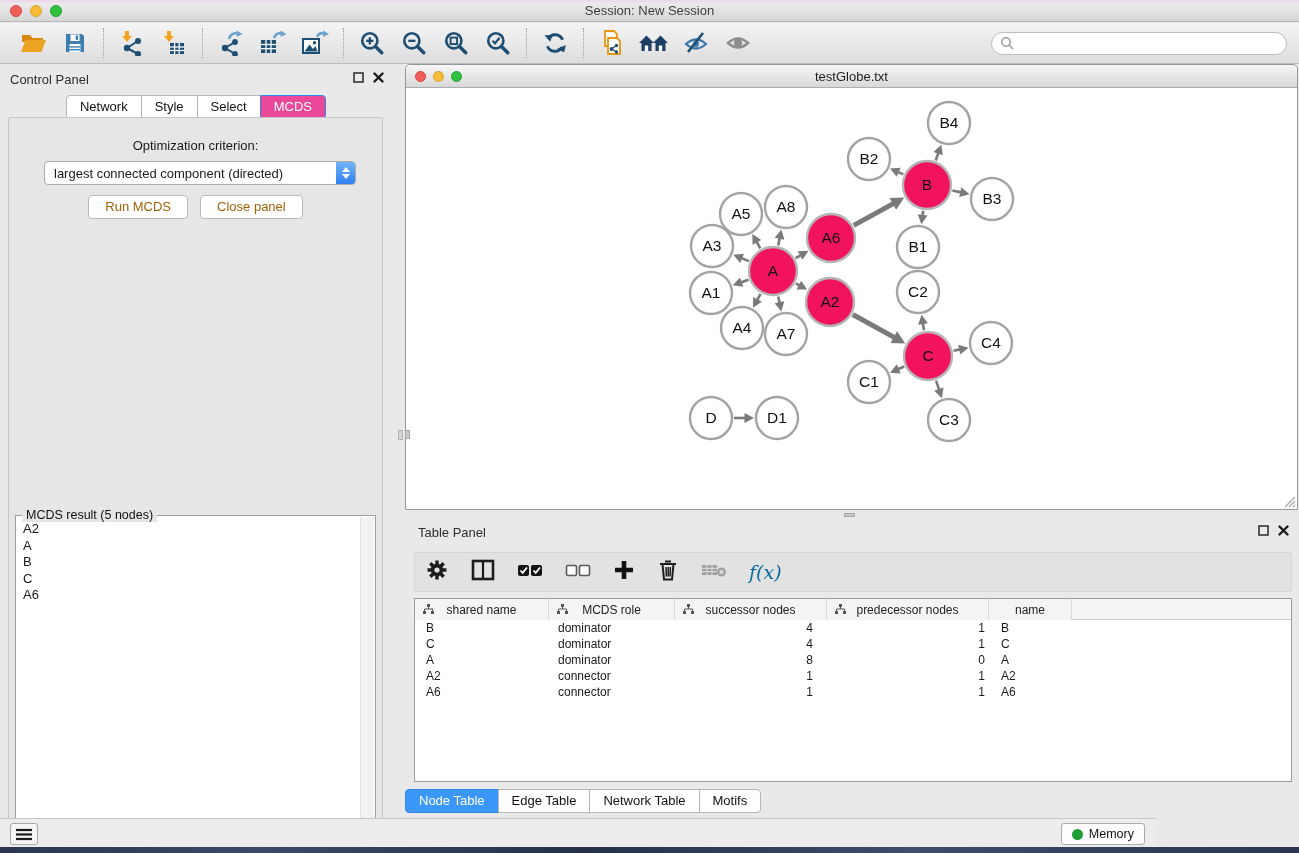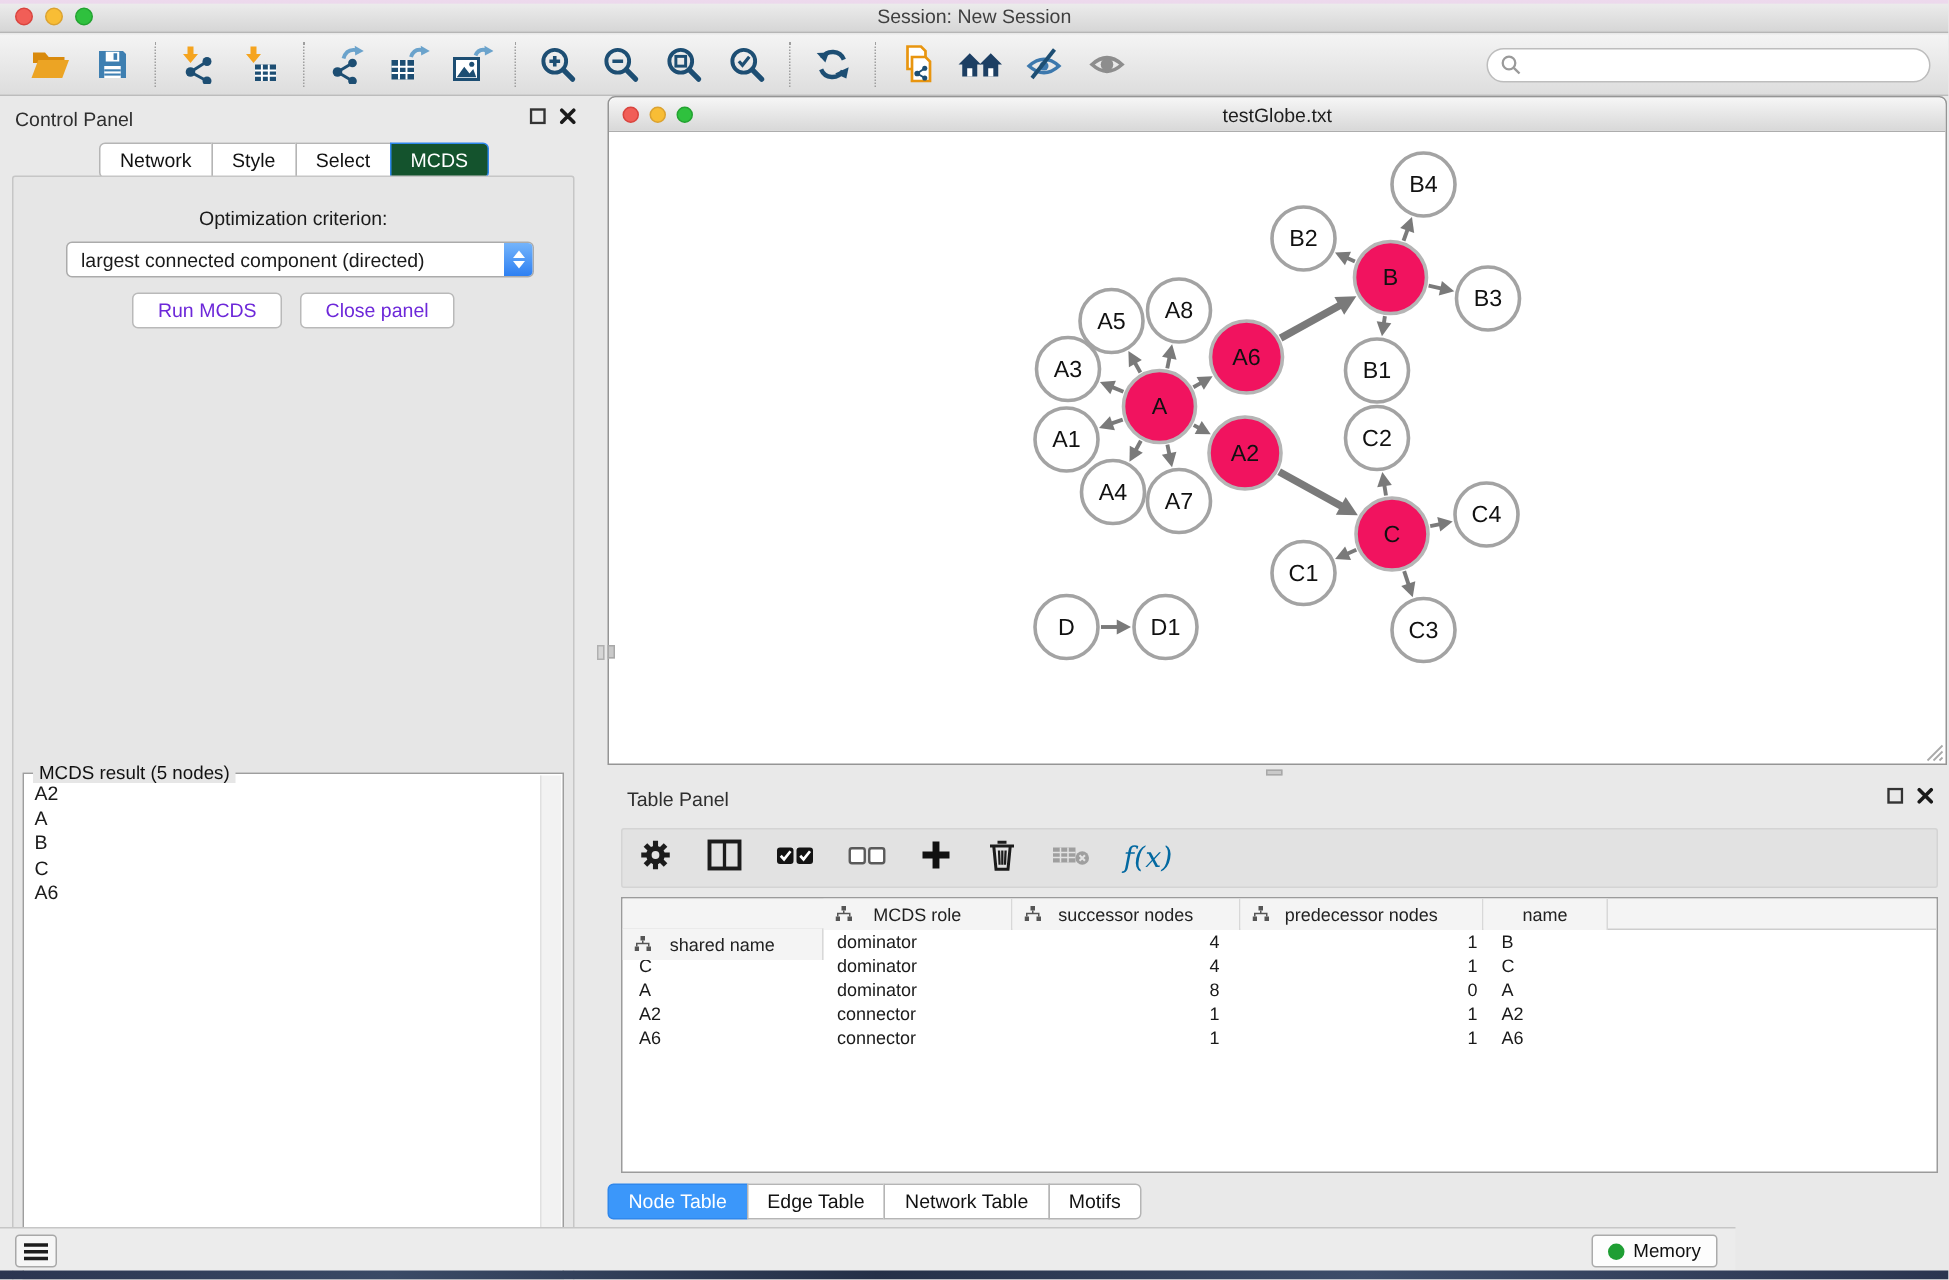--- a/index.html
+++ b/index.html
@@ -38,21 +38,21 @@
   .control-panel { position:absolute; left:0; top:64px; width:392px; height:749px; background:#e9e9e9; }
   .panel-header { position:absolute; left:10px; top:8px; font-size:13px; color:#2e2e2e; }
   .panel-btns { position:absolute; right:8px; top:8px; display:flex; gap:9px; align-items:center; }
   .ctl-tabs { position:absolute; left:0; right:0; top:31px; display:flex; justify-content:center; }
   .ctab {
     font-size:13px; padding:3px 13px 4px; background:#fff; border:1px solid #b5b5b5;
     margin-left:-1px; color:#111;
   }
   .ctab:first-child { border-radius:4px 0 0 4px; margin-left:0; }
   .ctab:last-child { border-radius:0 4px 4px 0; }
-  .ctab.active { background:#14532d; border-color:#2f87ec; color:#fff; }
+  .ctab.active { background:#ec4899; border-color:#2f87ec; color:#fff; }
   .ctl-inner {
     position:absolute; left:8px; top:53px; width:375px; height:752px;
     background:#e6e6e6; border:1px solid #c6c6c6; border-radius:2px;
   }
   .opt-label { position:absolute; left:0; right:0; top:20px; text-align:center; font-size:13px; }
   .dropdown {
     position:absolute; left:35px; top:43px; width:312px; height:24px;
     background:#fff; border:1px solid #ababab; border-radius:4px;
     display:flex; align-items:center; font-size:13px;
   }
@@ -60,21 +60,21 @@
   .stepper {
     width:19px; height:22px; border-radius:0 3px 3px 0;
     background:linear-gradient(#74b4fb,#2e80f2);
     display:flex; flex-direction:column; align-items:center; justify-content:center; gap:2px;
   }
   .tri-up { width:0;height:0;border-left:4px solid transparent;border-right:4px solid transparent;border-bottom:5px solid #fff; }
   .tri-dn { width:0;height:0;border-left:4px solid transparent;border-right:4px solid transparent;border-top:5px solid #fff; }
   .btn-row { position:absolute; left:0; right:0; top:77px; display:flex; justify-content:center; gap:12px; }
   .pbtn {
     font-size:13px; background:#fff; border:1px solid #b9b9b9; border-radius:4px;
-    padding:3px 16px 4px; color:#6d28d9;
+    padding:3px 16px 4px; color:#a16207;
   }
   .result-group {
     position:absolute; left:6px; top:397px; width:361px; height:338px;
     border:1px solid #9e9e9e; background:#fff;
   }
   .result-legend {
     position:absolute; left:6px; top:-8px; background:#e6e6e6; padding:0 4px; font-size:12.5px; color:#111;
   }
   .result-list { position:absolute; left:2px; top:5px; right:16px; bottom:2px; font-size:13px; line-height:16.5px; padding-left:5px; overflow:hidden; }
   .result-scroll { position:absolute; right:1px; top:1px; width:14px; bottom:1px; background:#f2f2f2; border-left:1px solid #e0e0e0; }
@@ -578,21 +578,21 @@
           </g>
         <circle cx="20.5" cy="10" r="4.5" fill="#9f9f9f"></circle>
         <path d="M18.7 8.2 l3.6 3.6 M22.3 8.2 l-3.6 3.6" stroke="#e2e2e2" stroke-width="1.4"></path>
       </svg>
     </div>
     <div class="fx">f(x)</div>
   </div>
 
   <div class="data-table">
     <div class="thead" id="table-head">
-        <div class="th" style="width: 134px; margin-top: 20px;">
+        <div class="th" style="width: 134px;">
           <svg class="tree-ic" width="11" height="11" viewBox="0 0 11 11">
             <rect x="4" y="0" width="3" height="3" fill="#555"></rect>
             <rect x="0" y="7" width="3" height="3" fill="#555"></rect>
             <rect x="8" y="7" width="3" height="3" fill="#555"></rect>
             <path d="M5.5 3 V5 M1.5 7 V5 H9.5 V7" fill="none" stroke="#555" stroke-width="1"></path>
           </svg>
           <span>shared name</span>
         </div>
         <div class="th" style="width: 126px;">
           <svg class="tree-ic" width="11" height="11" viewBox="0 0 11 11">

